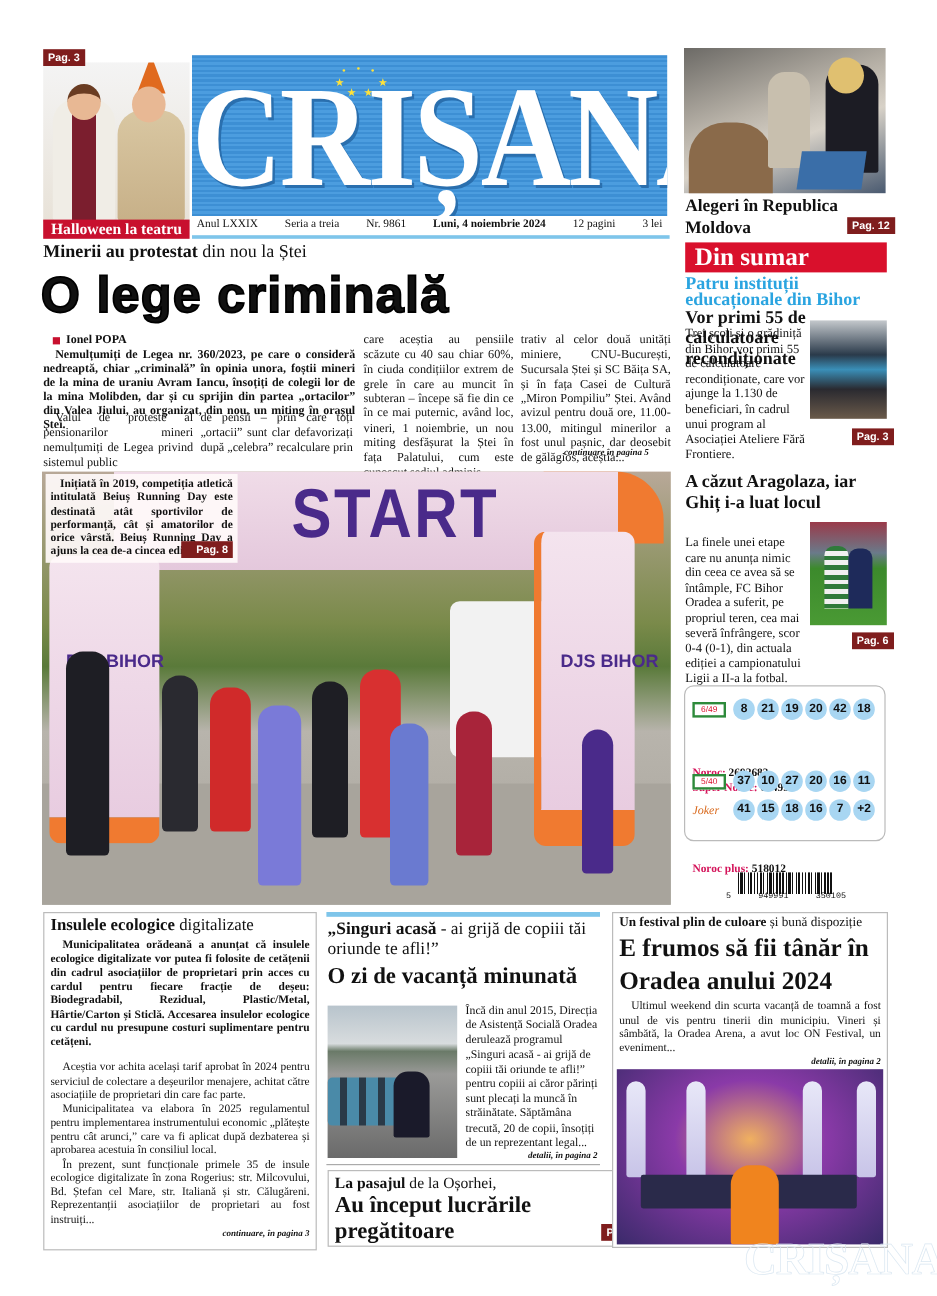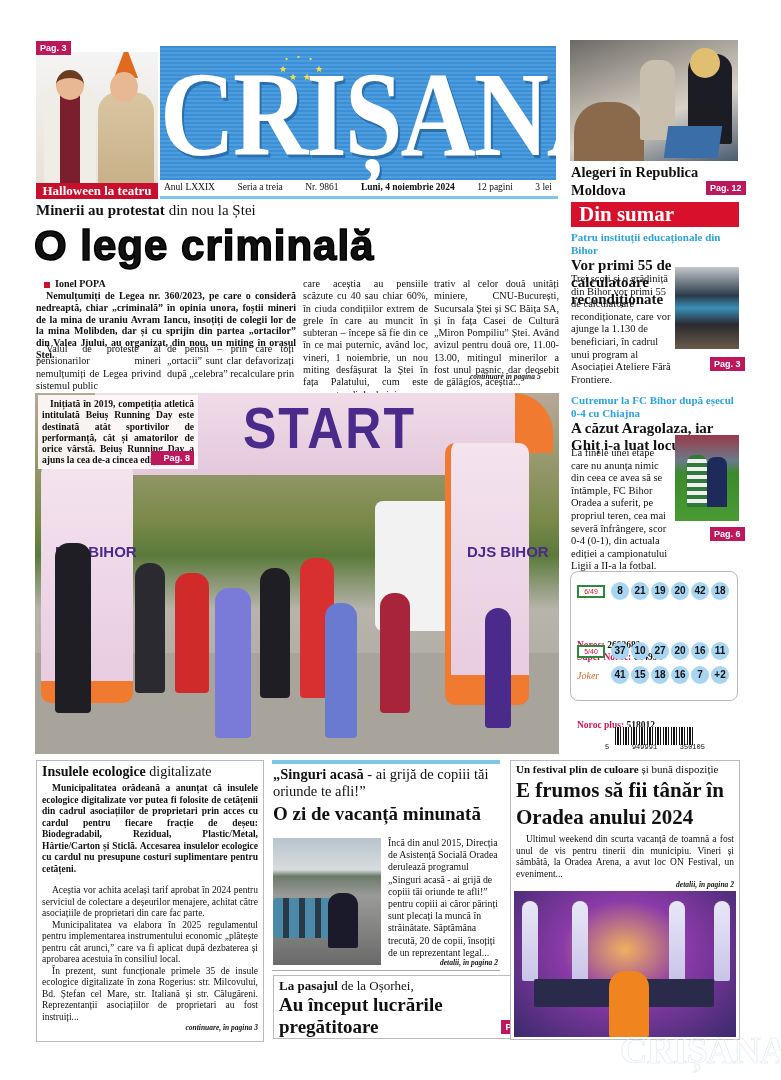--- a/index.html
+++ b/index.html
@@ -1,19 +1,19 @@
 <!DOCTYPE html>
 <html><head>
 <meta charset="utf-8">
 <style>
   * { box-sizing: border-box; margin: 0; padding: 0; }
   html, body { width: 781px; height: 1080px; background: #ffffff; overflow: hidden; }
   body { position: relative; font-family: "Liberation Serif", "DejaVu Serif", serif; color: #111; }
   .abs { position: absolute; }
-  .pag { background: #be185d; color: #fff; font-family: "Liberation Sans", sans-serif; font-weight: bold; font-size: 9px; padding: 1px 4px; display: inline-block; line-height: 12px; }
+  .pag { background: #7f1d1d; color: #fff; font-family: "Liberation Sans", sans-serif; font-weight: bold; font-size: 9px; padding: 1px 4px; display: inline-block; line-height: 12px; }
 
   
   .hal-photo { left: 36px; top: 52px; width: 122px; height: 133px; background: linear-gradient(180deg,#f4f4f4 0%,#e8e2d8 100%); overflow: hidden; }
   .kid1 { position:absolute; left:8px; top:30px; width:52px; height:103px; border-radius: 20px 20px 4px 4px; background: linear-gradient(90deg,#f0ede6 0%,#f0ede6 30%,#7b1e2e 30%,#7b1e2e 70%,#f0ede6 70%); }
   .kid1h { position:absolute; left:20px; top:18px; width:28px; height:30px; border-radius:50%; background:#e8b894; border-top: 8px solid #6a3c22; }
   .kid2 { position:absolute; left:62px; top:40px; width:56px; height:93px; border-radius: 20px 20px 4px 4px; background: linear-gradient(180deg,#d9c7a2,#c7b088); }
   .kid2h { position:absolute; left:74px; top:20px; width:28px; height:30px; border-radius:50%; background:#e8b894; }
   .kid2hat { position:absolute; left:78px; top:-6px; width:0; height:0; border-left:12px solid transparent; border-right:12px solid transparent; border-bottom:32px solid #e06a1e; }
   .hal-label { left: 36px; top: 183px; width: 122px; height: 16px; background: #c8102e; color:#fff; font-weight:bold; font-size: 13px; text-align:center; line-height:16px; }
   .pag3-tl { left: 36px; top: 41px; }
@@ -31,21 +31,21 @@
   .moldova-photo { left: 570px; top: 40px; width: 168px; height: 121px; background: linear-gradient(160deg,#6c6a66 0%,#b8b2a8 40%,#d8d2c8 60%,#4a5a70 100%); overflow:hidden; }
   .mp-w1 { position:absolute; left:70px; top:20px; width:35px; height:80px; background:#c8bfae; border-radius:14px 14px 2px 2px; }
   .mp-w2 { position:absolute; left:118px; top:14px; width:44px; height:90px; background:#1c1c24; border-radius:16px 16px 2px 2px; }
   .mp-hair { position:absolute; left:120px; top:8px; width:30px; height:30px; border-radius:50%; background:#e0c070; }
   .mp-lap { position:absolute; left:96px; top:86px; width:54px; height:32px; background:#3a6ea8; transform: skewX(-8deg); }
   .mp-girl { position:absolute; left:4px; top:62px; width:70px; height:60px; background:#8a6a4a; border-radius:30px 30px 0 0; }
   .moldova-title { left: 571px; top: 163px; width: 140px; font-weight:bold; font-size:14.5px; line-height:18px; }
   .pag12 { left: 706px; top: 181px; }
   .din-sumar { left: 571px; top: 202px; width: 168px; height: 25px; background:#d9102c; color:#fff; font-weight:bold; font-size:21px; line-height:25px; padding-left:8px; }
 
-  .kicker-blue { color:#2aa4e0; font-weight:bold; font-size:11px; line-height:13px; }
+  .kicker-blue { color:#2aa4e0; font-weight:bold; font-size:15px; line-height:13px; }
   .side-h { font-weight:bold; font-size:15px; line-height:17px; }
   .side-p { font-size:10.5px; line-height:12.6px; }
 
   .s1 { left: 571px; top: 231px; width: 168px; }
   .s1-photo { left: 675px; top: 267px; width: 64px; height: 82px; background: linear-gradient(180deg,#c4c8cc 0%,#2a3a4a 35%,#3a8fb8 50%,#2a2a30 70%,#6a5a4a 100%); }
   .s1-text { left: 571px; top: 273px; width: 102px; }
   .s1-pag { left: 710px; top: 357px; }
 
   .s2 { left: 571px; top: 394px; width: 168px; }
   .s2-photo { left: 675px; top: 435px; width: 64px; height: 86px; background: linear-gradient(180deg,#9a3a4a 0%,#6a7a8a 30%,#3c8a2c 45%,#4a9a34 100%); overflow:hidden; }
@@ -184,21 +184,20 @@
 
 <div class="abs s1">
   <div class="kicker-blue">Patru instituții educaționale din Bihor</div>
   <div class="side-h">Vor primi 55 de calculatoare recondiționate</div>
 </div>
 <div class="abs s1-photo"></div>
 <div class="abs side-p s1-text">Trei școli și o grădiniță din Bihor vor primi 55 de calculatoare recondiționate, care vor ajunge la 1.130 de beneficiari, în cadrul unui program al Asociației Ateliere Fără Frontiere.</div>
 <span class="abs pag s1-pag">Pag. 3</span>
 
 <div class="abs s2">
-  <div class="kicker-blue">Cutremur la FC Bihor după eșecul 0-4 cu Chiajna</div>
   <div class="side-h">A căzut Aragolaza, iar Ghiț i-a luat locul</div>
 </div>
 <div class="abs s2-photo">
   <div class="s2-p1"></div>
   <div class="s2-p2"></div>
 </div>
 <div class="abs side-p s2-text">La finele unei etape care nu anunța nimic din ceea ce avea să se întâmple, FC Bihor Oradea a suferit, pe propriul teren, cea mai severă înfrângere, scor 0-4 (0-1), din actuala ediției a campionatului Ligii a II-a la fotbal.</div>
 <span class="abs pag s2-pag">Pag. 6</span>
 
 <div class="abs lotto">

